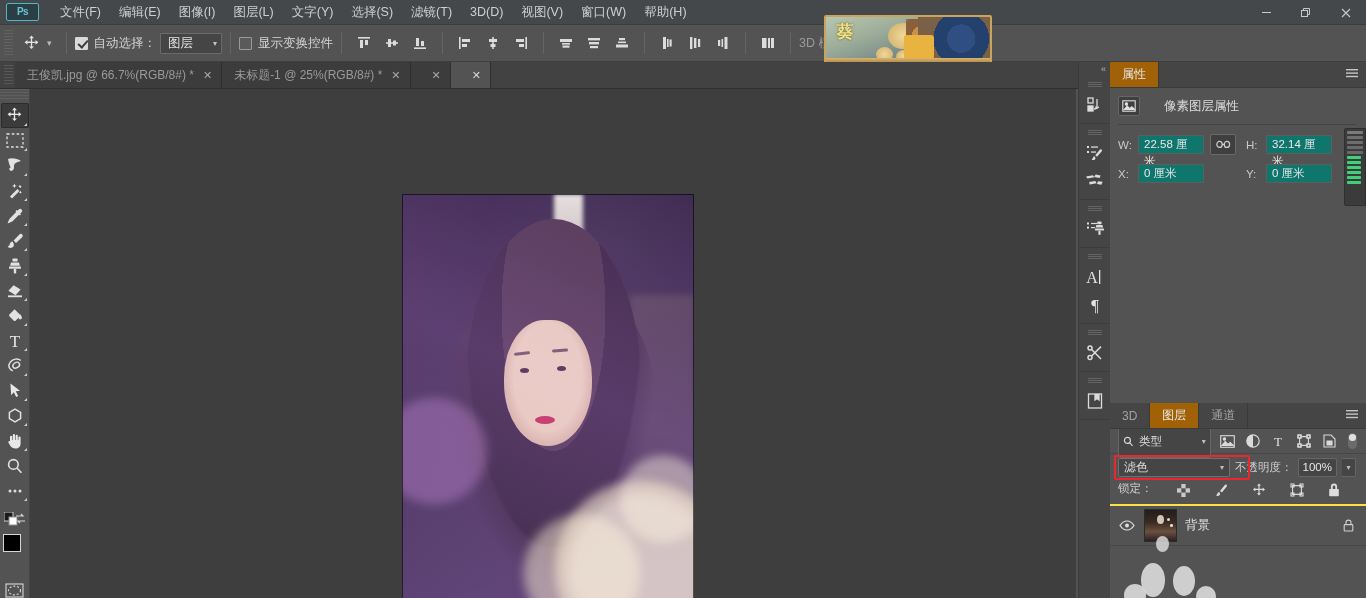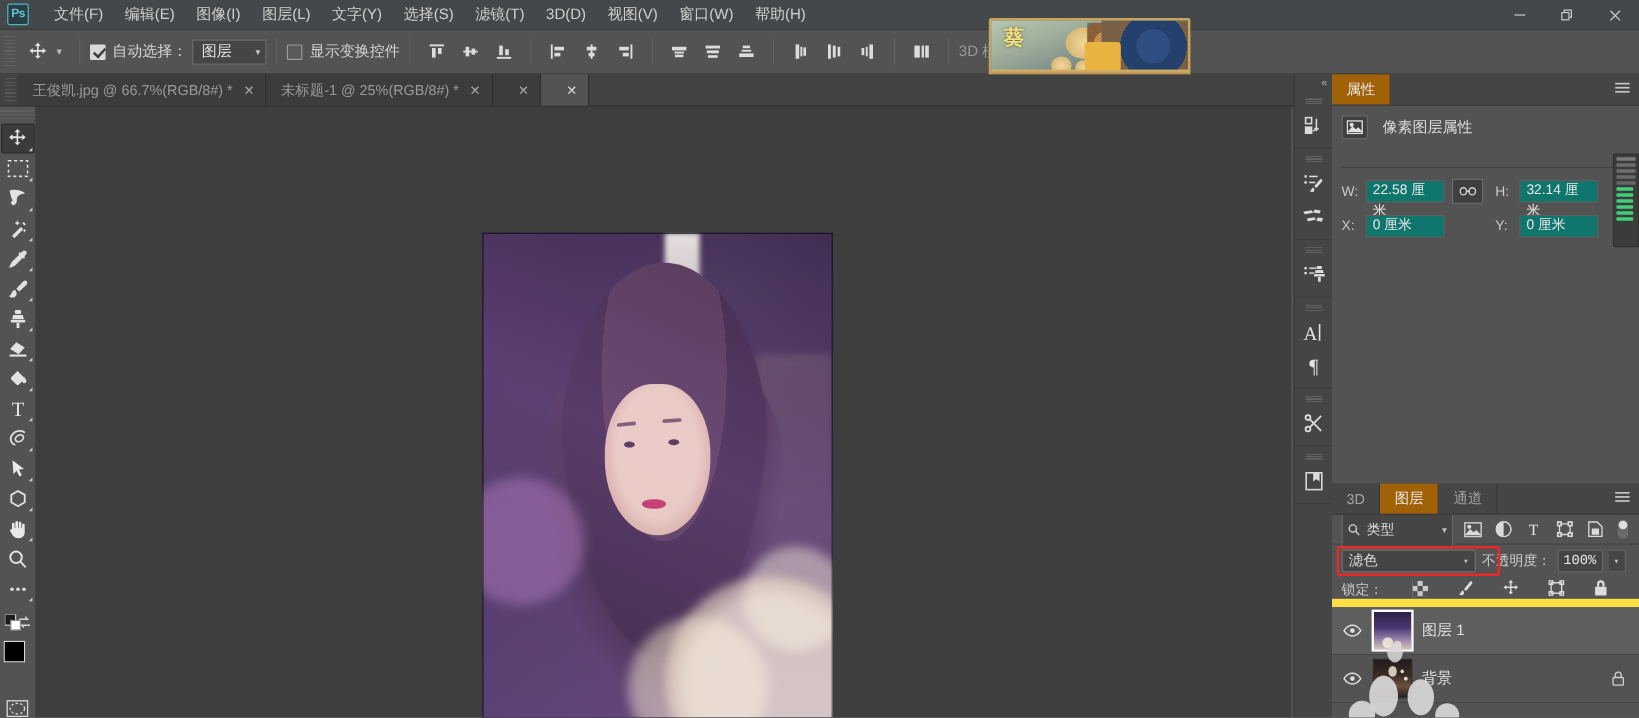--- a/index.html
+++ b/index.html
@@ -12,21 +12,21 @@
   }
   .app { position: relative; width: 1366px; height: 598px; background: #535353; }
 
   
   .menubar {
     position: absolute; left:0; top:0; width:1366px; height:25px;
     background:#45484a; display:flex; align-items:center;
     border-bottom:1px solid #3a3d3e;
   }
   .ps-logo {
-    width:18px; height:18px; margin-left:6px; margin-right:12px;
+    width:33px; height:18px; margin-left:6px; margin-right:12px;
     background:#2c3e45; border:1px solid #4fb6c4; border-radius:2px;
     color:#63c4d2; font-size:10px; font-weight:bold; line-height:16px; text-align:center;
     font-family:"Liberation Sans",sans-serif; letter-spacing:-0.5px;
   }
   .menu-item {
     color:#cfcfcf; font-size:12.5px; padding:3px 9px; white-space:nowrap; cursor:default;
   }
   .win-ctrls { position:absolute; right:0; top:0; height:25px; display:flex; }
   .win-btn {
     width:40px; height:25px; display:flex; align-items:center; justify-content:center;
@@ -243,21 +243,21 @@
     border-bottom:1px solid #3a3a3a; position:relative;
   }
   .ptab {
     padding:0 12px; display:flex; align-items:center; font-size:12px; color:#a3a3a3;
     border-right:1px solid #3a3a3a;
   }
   .ptab.active { background:#a16207; color:#e6e6e6; }
   .pmenu { position:absolute; right:7px; top:6px; }
 
   .props { background:#535353; padding:8px 10px 8px 8px; }
-  .props-head { display:flex; align-items:center; gap:12px; padding-bottom:23px;
+  .props-head { display:flex; align-items:center; gap:24px; padding-bottom:8px;
                 border-bottom:1px solid #444;text-align:center; }
   .props-ic {
     width:22px;height:20px;background:#3f3f3f;border:1px solid #666;border-radius:2px;
     display:flex;align-items:center;justify-content:center;
   }
   .props-title { color:#dcdcdc; font-size:12.5px; }
   .field-row { display:flex; align-items:center; margin-top:9px; gap:6px; }
   .flabel { color:#c8c8c8; font-size:11.5px; width:14px; text-align:left; }
   .finput {
     background:#0f766e; border:1px solid #5e5e5e; border-radius:1px;
@@ -280,41 +280,41 @@
     border-bottom:1px solid #474747;
   }
   .filter-dd {
     height:19px; width:94px; background:#454545; border:1px solid #666; border-radius:2px;
     display:flex; align-items:center; gap:5px; padding:16px 4px; color:#dcdcdc; font-size:11.5px;
   }
   .filter-dd .dd-caret { margin-left:auto; font-size:8px; color:#bdbdbd; }
   .ficon { width:19px;height:19px;display:flex;align-items:center;justify-content:center; }
   .toggle-pill { width:12px;height:19px; display:flex;align-items:center;justify-content:center; }
 
-  .blend-row { height:27px; display:flex; align-items:center; padding:0 8px; gap:5px; position:relative;font-family:Liberation Mono, monospace; }
+  .blend-row { height:27px; display:flex; align-items:center; padding:0 8px; gap:5px; position:relative; }
   .blend-dd {
     height:19px; width:112px; background:#454545; border:1px solid #6f6f6f; border-radius:2px;
     display:flex; align-items:center; padding:0 5px; color:#dcdcdc; font-size:12px;
   }
   .blend-dd .dd-caret { margin-left:auto; font-size:8px; color:#bdbdbd; }
   .redbox {
     position:absolute; left:4px; top:1px; width:136px; height:25px;
     border:2px solid #e8282a; border-radius:2px; pointer-events:none;
   }
   .small-lab { color:#cdcdcd; font-size:11.5px; white-space:nowrap; }
   .pct-box {
     height:19px; background:#454545; border:1px solid #666; border-radius:2px;
     color:#e6e6e6; font-size:11.5px; padding:0 4px; line-height:17px; min-width:38px; text-align:center;
   }
   .mini-caret { width:14px;height:19px;border:1px solid #666;border-left:none;background:#454545;
                 display:flex;align-items:center;justify-content:center;color:#bdbdbd;font-size:8px;
                 border-radius:0 2px 2px 0; }
 
-  .lock-row { height:25px; display:flex; align-items:flex-end; padding:0 8px; gap:24px;
-              border-bottom:7px solid #fde047; }
+  .lock-row { height:25px; display:flex; align-items:flex-start; padding:0 8px; gap:24px;
+              border-bottom:2px solid #fde047; }
   .lock-ic { width:16px;height:18px;display:flex;align-items:center;justify-content:center; }
 
   .layer-item { height:40px; display:flex; align-items:center; padding:0 8px; gap:8px;
                 border-bottom:1px solid #484848; position:relative; }
   .layer-item.selected { background:#5e5e5e; }
   .eye-ic { width:18px;height:18px;display:flex;align-items:center;justify-content:center; }
   .thumb { width:33px;height:33px; border:1px solid #2b2b2b; overflow:hidden; position:relative; flex:none;}
   .thumb.sel { outline:2px solid #ffffff; outline-offset:-1px; }
   .thumb-a { position:absolute;inset:0;
     background:linear-gradient(180deg,#2b2348 0%,#4a3570 42%,#8e7aa8 70%,#d8c6b6 100%); }
@@ -980,34 +980,20 @@
           <svg width="12" height="14" viewBox="0 0 12 14" fill="#dcdcdc">
             <path d="M6 0.6A3.1 3.1 0 002.9 3.7V6h1.8V3.7a1.3 1.3 0 012.6 0V6h1.8V3.7A3.1 3.1 0 006 .6z"></path>
             <rect x="1.2" y="6" width="9.6" height="7.2" rx="0.8"></rect>
           </svg>
         </span>
         <span class="small-lab" style="margin-left:10px">填充：</span>
         <span class="pct-box">100%</span>
         <span class="mini-caret">▾</span>
       </div>
 
-      <div class="layer-item selected">
-        <span class="eye-ic">
-          <svg width="16" height="11" viewBox="0 0 16 11" fill="none" stroke="#e0e0e0" stroke-width="1.2">
-            <path d="M1 5.5C3 2.4 5.4 1 8 1s5 1.4 7 4.5C13 8.6 10.6 10 8 10S3 8.6 1 5.5z"></path>
-            <circle cx="8" cy="5.5" r="1.9" fill="#e0e0e0" stroke="none"></circle>
-          </svg>
-        </span>
-        <span class="thumb sel">
-          <span class="thumb-a"></span>
-          <span class="tb-dot" style="left:7px;top:21px;width:9px;height:9px;opacity:.85"></span>
-          <span class="tb-dot" style="left:16px;top:24px;width:7px;height:7px;opacity:.7"></span>
-        </span>
-        <span class="layer-name">图层 1</span>
-      </div>
 
       <div class="layer-item">
         <span class="eye-ic">
           <svg width="16" height="11" viewBox="0 0 16 11" fill="none" stroke="#e0e0e0" stroke-width="1.2">
             <path d="M1 5.5C3 2.4 5.4 1 8 1s5 1.4 7 4.5C13 8.6 10.6 10 8 10S3 8.6 1 5.5z"></path>
             <circle cx="8" cy="5.5" r="1.9" fill="#e0e0e0" stroke="none"></circle>
           </svg>
         </span>
         <span class="thumb">
           <span class="thumb-b"></span>

